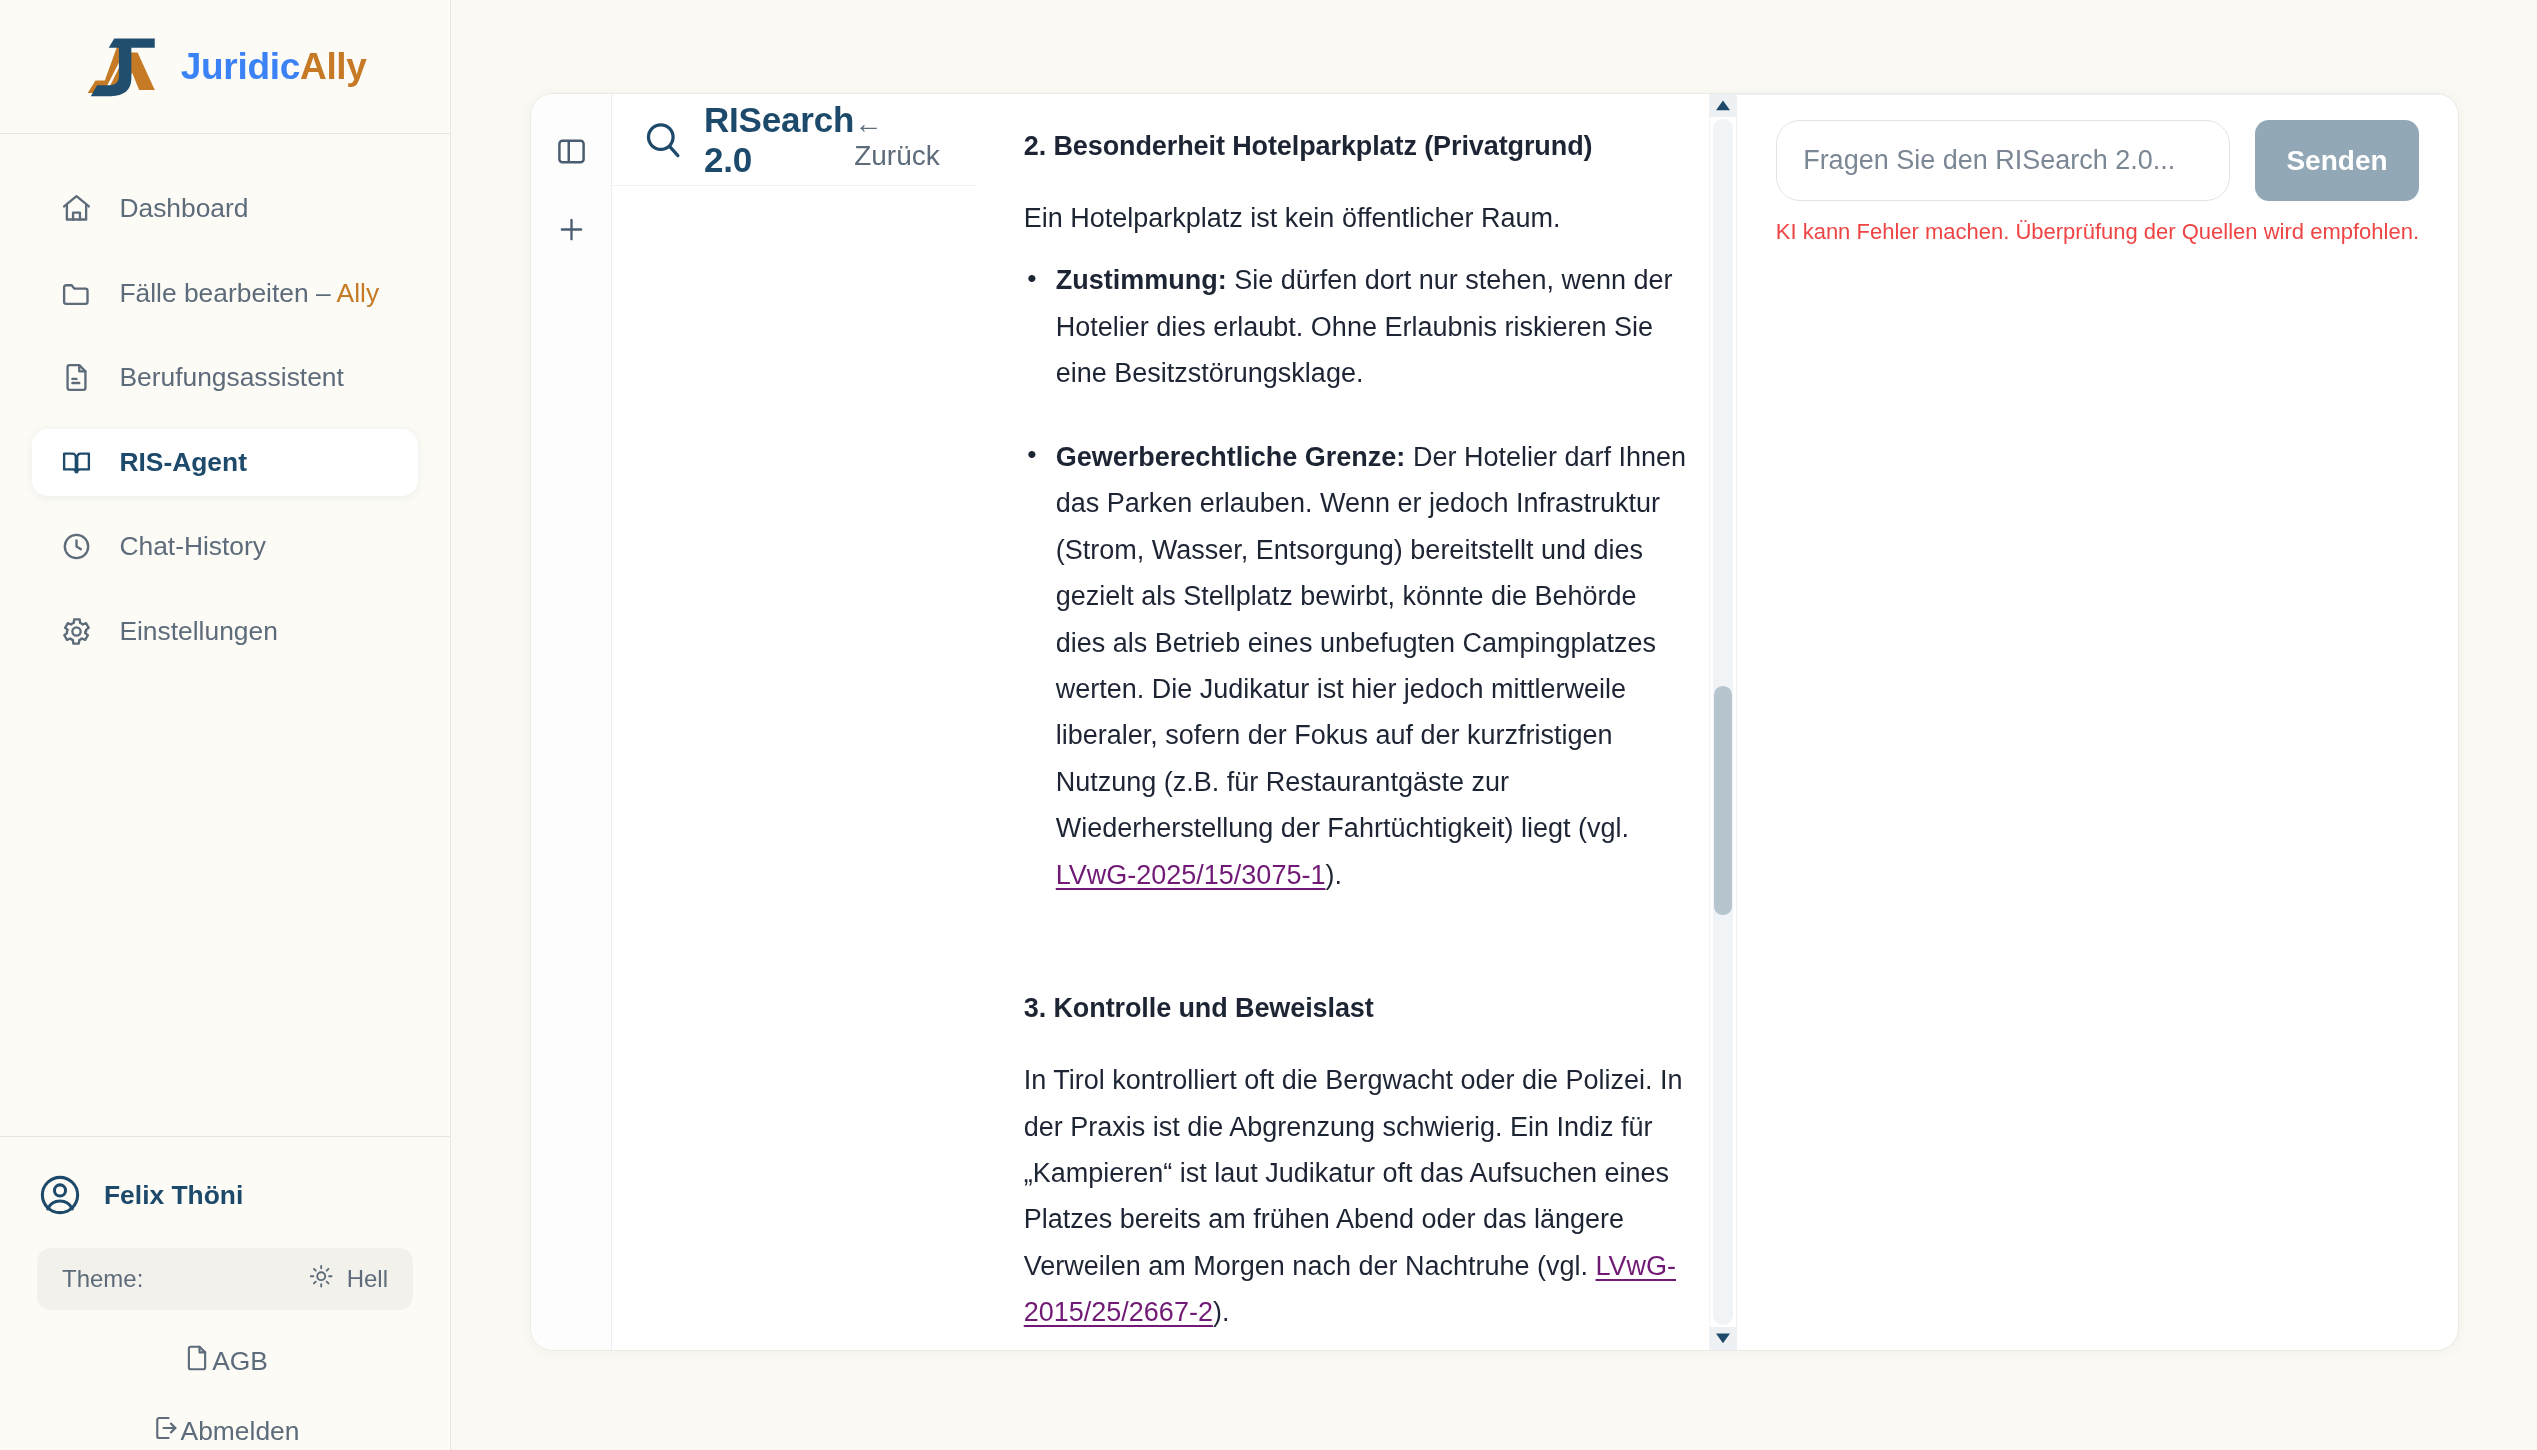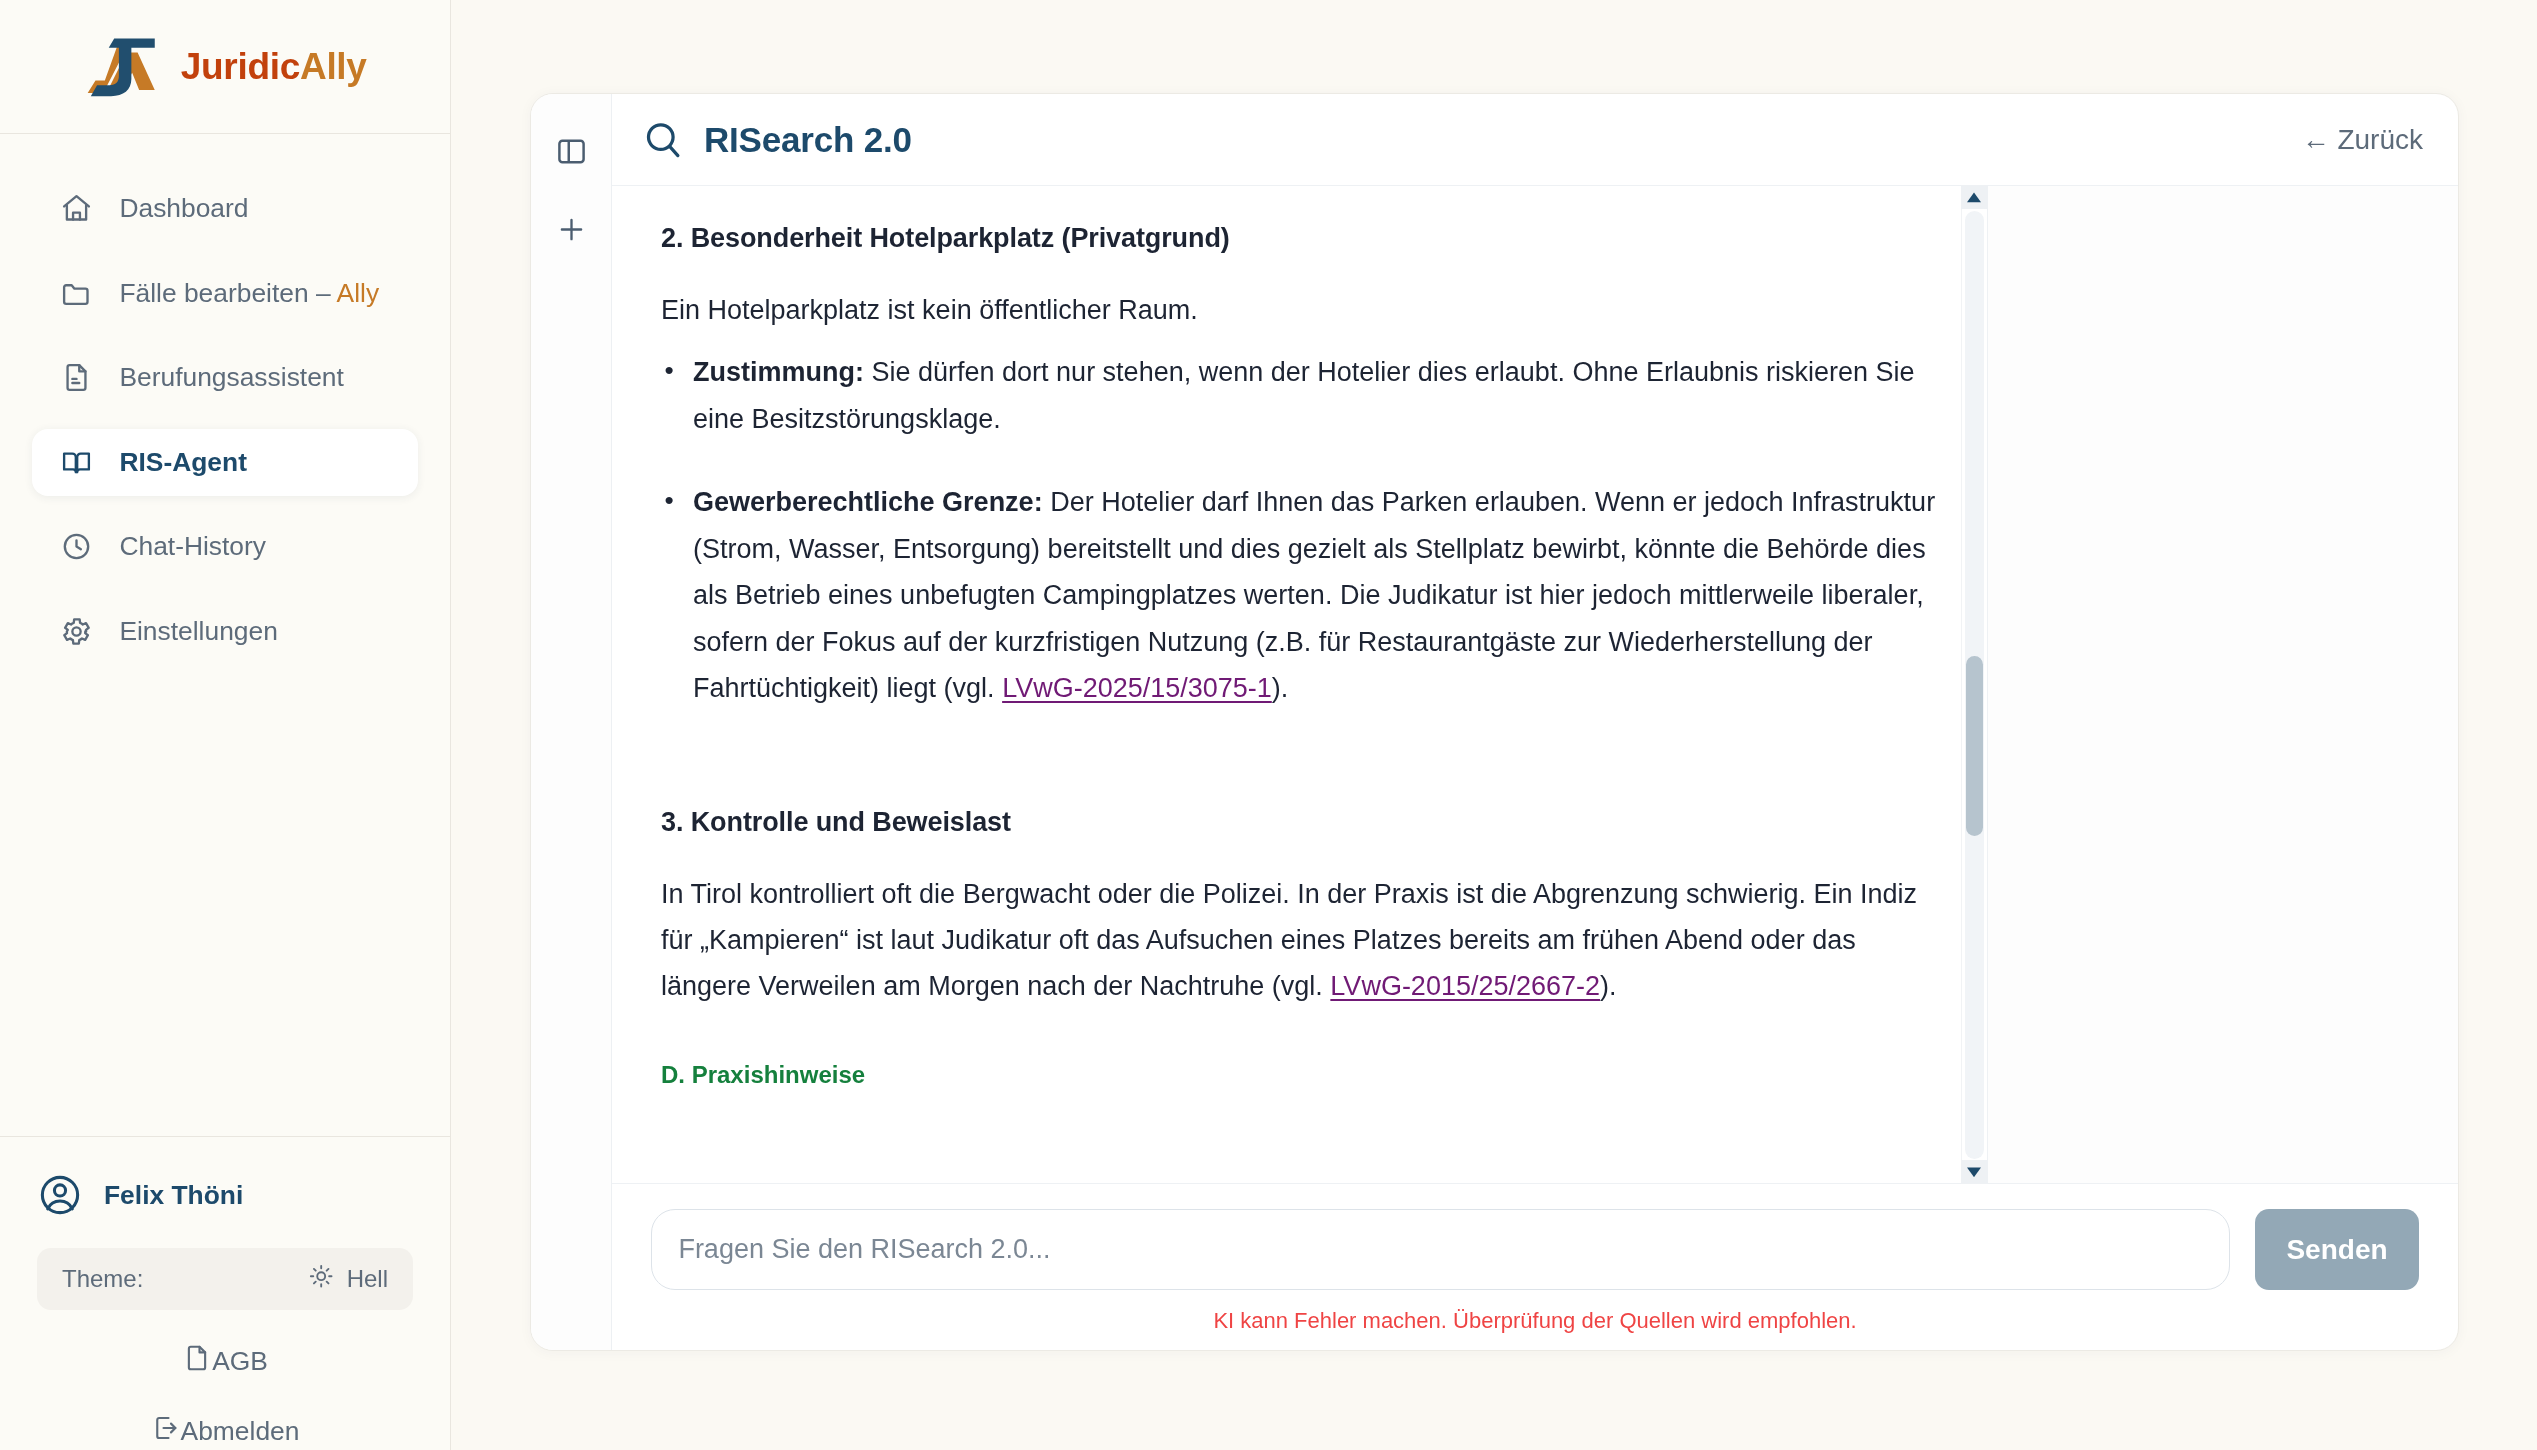--- a/index.html
+++ b/index.html
@@ -21,21 +21,21 @@
     flex: 0 0 451px;
   }
   .brand {
     height: 134px;
     border-bottom: 1.8px solid #e9e6df;
     display: flex; align-items: center; justify-content: center;
     gap: 19.4px;
   }
   .brand-mark { width: 78px; height: 69px; display:block; }
   .brand-text { font-size: 37px; font-weight: 700; letter-spacing: -0.3px; }
-  .brand-text .t1 { color: #c2410c; }
+  .brand-text .t1 { color: #3b82f6; }
   .brand-text .t2 { color: #c67a26; }
 
   .nav { padding: 41px 32px 0 32px; flex: 0 0 auto; }
   .nav-item {
     position: relative;
     display: flex; align-items: center; gap: 26.4px;
     height: 67px; padding-left: 28px;
     border-radius: 16px;
     color: #5d6b7a; font-size: 26.4px;
     margin-bottom: 17.6px;
@@ -93,21 +93,21 @@
   .rail {
     width: 81px; flex: 0 0 81px;
     border-right: 1.8px solid #edf0f3;
     padding-top: 37px;
     display: flex; flex-direction: column; align-items: center; gap: 37px;
     background: #fdfdfd;
   }
   .rail-btn { width: 41px; height: 41px; display:flex; align-items:center; justify-content:center; cursor: pointer; color:#4b5d70; }
   .rail-btn svg { width: 33px; height: 33px; }
 
-  .chat-col { flex: 1 1 auto; display: flex; flex-direction: column; min-width: 0; }
+  .chat-col { flex: 1 1 auto; display: flex; min-width: 0; }
   .chat-head {
     height: 92px; flex: 0 0 92px;
     border-bottom: 1.8px solid #eef1f4;
     display: flex; align-items: center; justify-content: space-between;
     padding: 0 35px 0 30px;
   }
   .chat-title { display: flex; align-items: center; gap: 21px; }
   .chat-title .glass { width: 41px; height: 41px; color: #1d4a6b; }
   .chat-title-text { font-size: 35px; font-weight: 700; color: #1d4a6b; letter-spacing: -0.2px; }
   .back-btn { font-size: 28px; color: #5d6b7a; cursor: pointer; }

